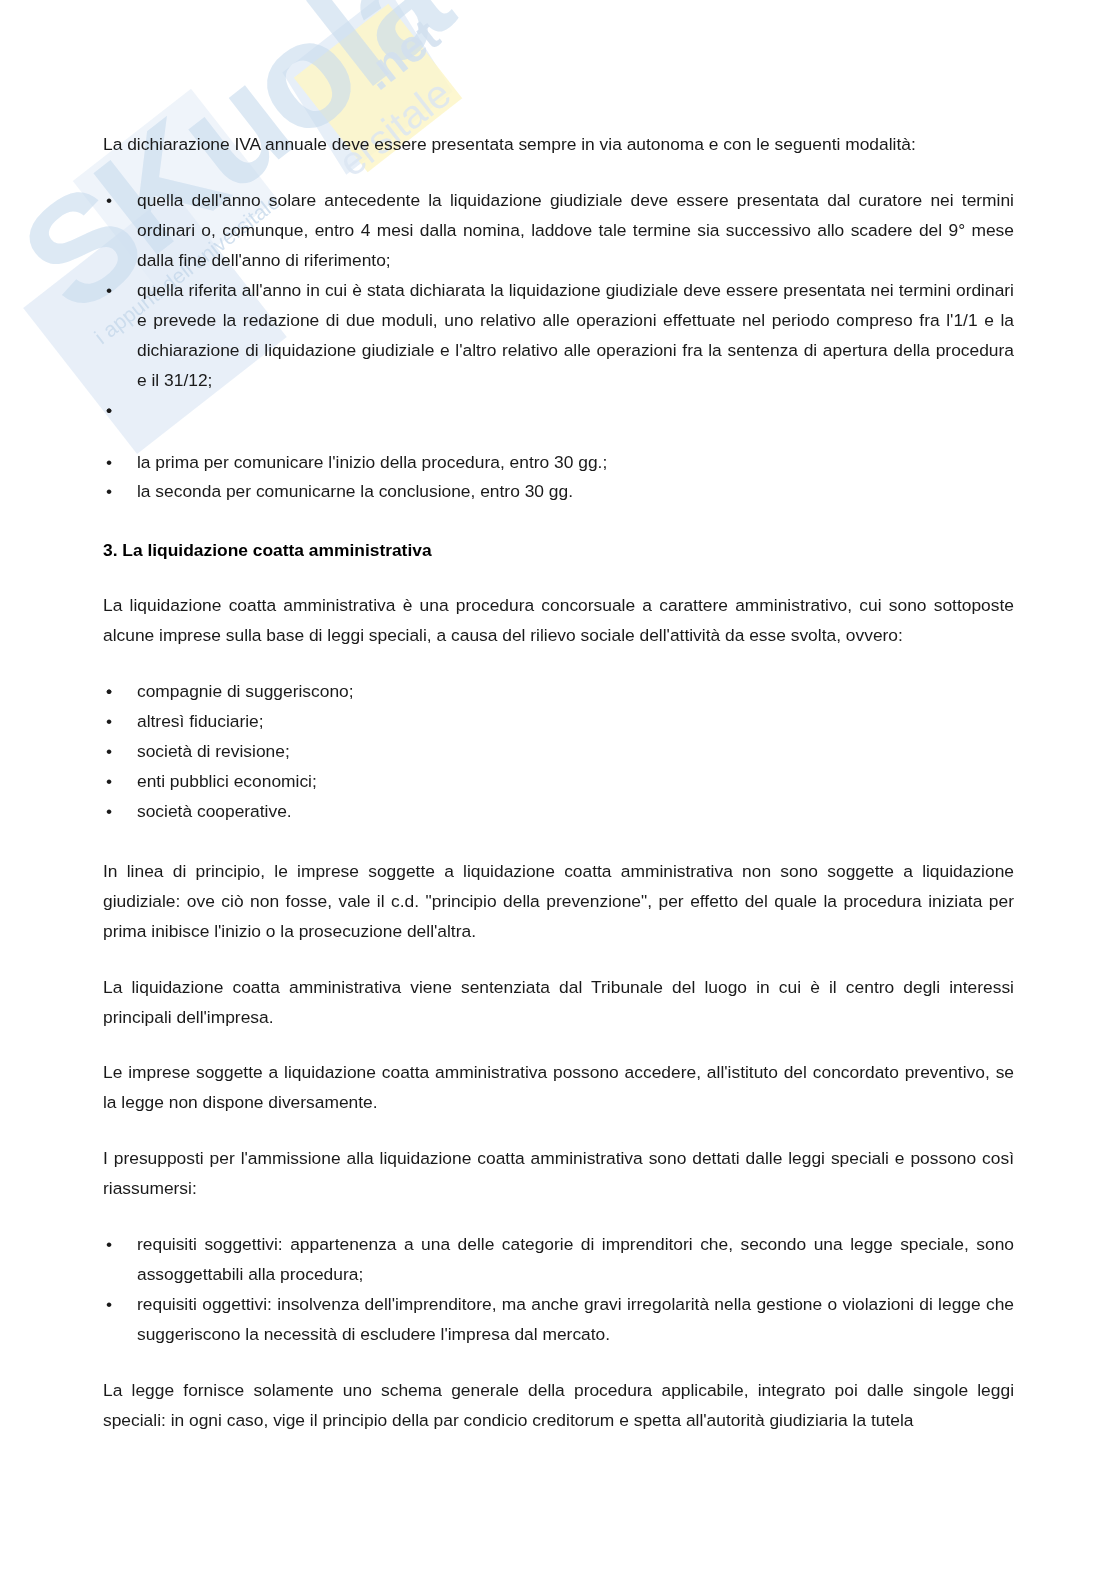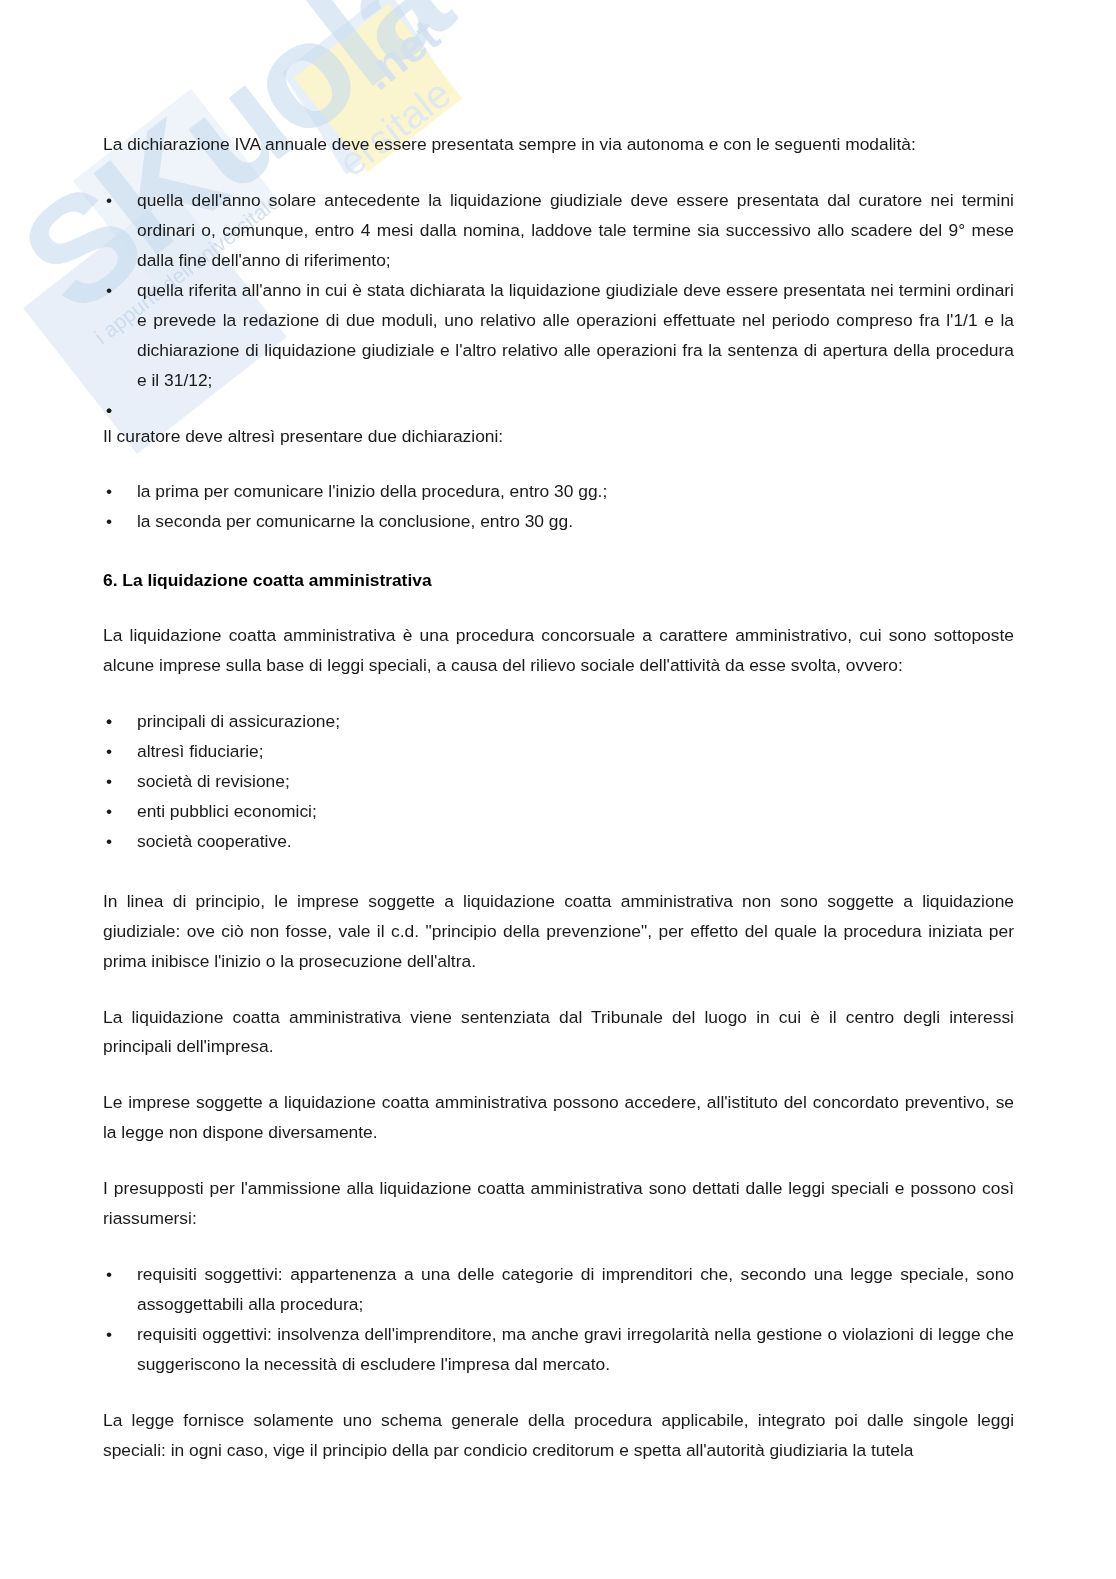--- a/index.html
+++ b/index.html
@@ -196,42 +196,41 @@
 
     <ul class="bullets">
       <li><span class="bullet-dot">•</span><span>quella dell'anno solare antecedente la liquidazione giudiziale deve essere presentata dal curatore nei termini ordinari o, comunque, entro 4 mesi dalla nomina, laddove tale termine sia successivo allo scadere del 9° mese dalla fine dell'anno di riferimento;</span></li>
       <li><span class="bullet-dot">•</span><span>quella riferita all'anno in cui è stata dichiarata la liquidazione giudiziale deve essere presentata nei termini ordinari e prevede la redazione di due moduli, uno relativo alle operazioni effettuate nel periodo compreso fra l'1/1 e la dichiarazione di liquidazione giudiziale e l'altro relativo alle operazioni fra la sentenza di apertura della procedura e il 31/12;</span></li>
       <li><span class="bullet-dot">•</span></li>
       <li class="nojust"><span class="bullet-dot">•</span></li>
     </ul>
 
     <div class="gap-md"></div>
 
-    <p class="para nojust">Il curatore deve altresì presentare due dichiarazioni:</p>
 
     <div class="gap-md"></div>
 
     <ul class="bullets">
       <li class="nojust"><span class="bullet-dot">•</span><span>la prima per comunicare l'inizio della procedura, entro 30 gg.;</span></li>
       <li class="nojust"><span class="bullet-dot">•</span><span>la seconda per comunicarne la conclusione, entro 30 gg.</span></li>
     </ul>
 
     <div class="gap-lg"></div>
 
-    <h2 class="heading">6. La liquidazione coatta amministrativa</h2>
+    <h2 class="heading">3. La liquidazione coatta amministrativa</h2>
 
     <div class="gap-md"></div>
 
     <p class="para">La liquidazione coatta amministrativa è una procedura concorsuale a carattere amministrativo, cui sono sottoposte alcune imprese sulla base di leggi speciali, a causa del rilievo sociale dell'attività da esse svolta, ovvero:</p>
 
     <div class="gap-md"></div>
 
     <ul class="bullets">
       <li class="nojust"><span class="bullet-dot">•</span></li>
-      <li class="nojust"><span class="bullet-dot">•</span><span>principali di assicurazione;</span></li>
+      <li class="nojust"><span class="bullet-dot">•</span><span>compagnie di suggeriscono;</span></li>
       <li class="nojust"><span class="bullet-dot">•</span><span>altresì fiduciarie;</span></li>
       <li class="nojust"><span class="bullet-dot">•</span><span>società di revisione;</span></li>
       <li class="nojust"><span class="bullet-dot">•</span><span>enti pubblici economici;</span></li>
       <li class="nojust"><span class="bullet-dot">•</span><span>società cooperative.</span></li>
     </ul>
 
     <div class="gap-lg"></div>
 
     <p class="para">In linea di principio, le imprese soggette a liquidazione coatta amministrativa non sono soggette a liquidazione giudiziale: ove ciò non fosse, vale il c.d. "principio della prevenzione", per effetto del quale la procedura iniziata per prima inibisce l'inizio o la prosecuzione dell'altra.</p>
 

